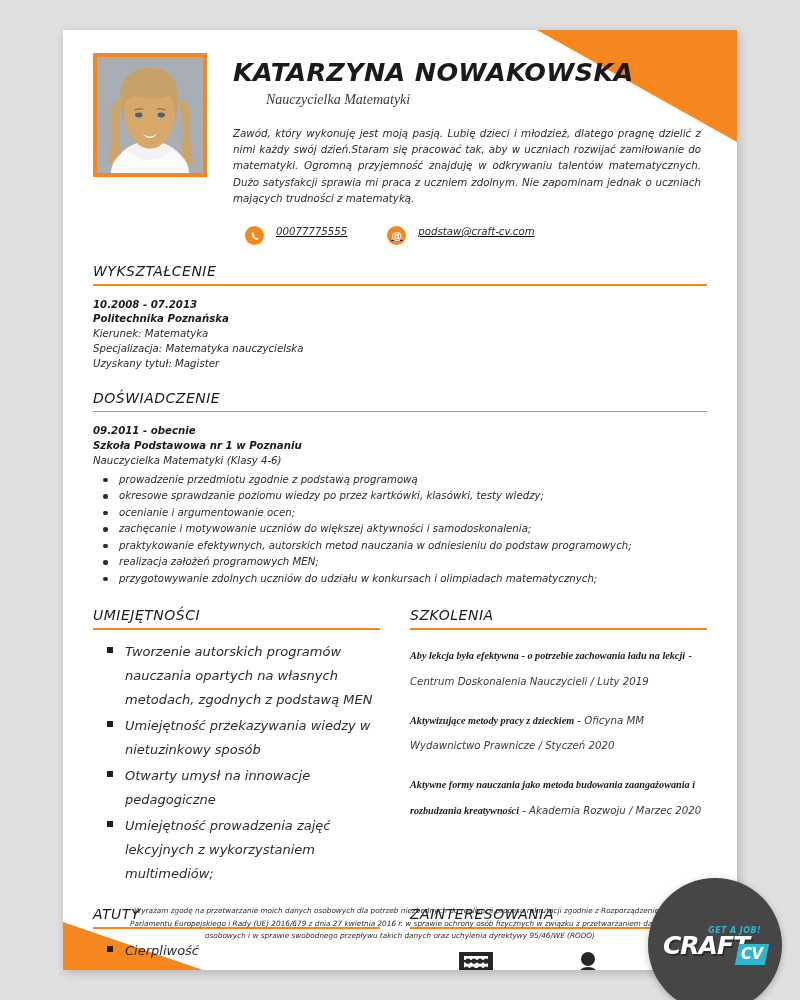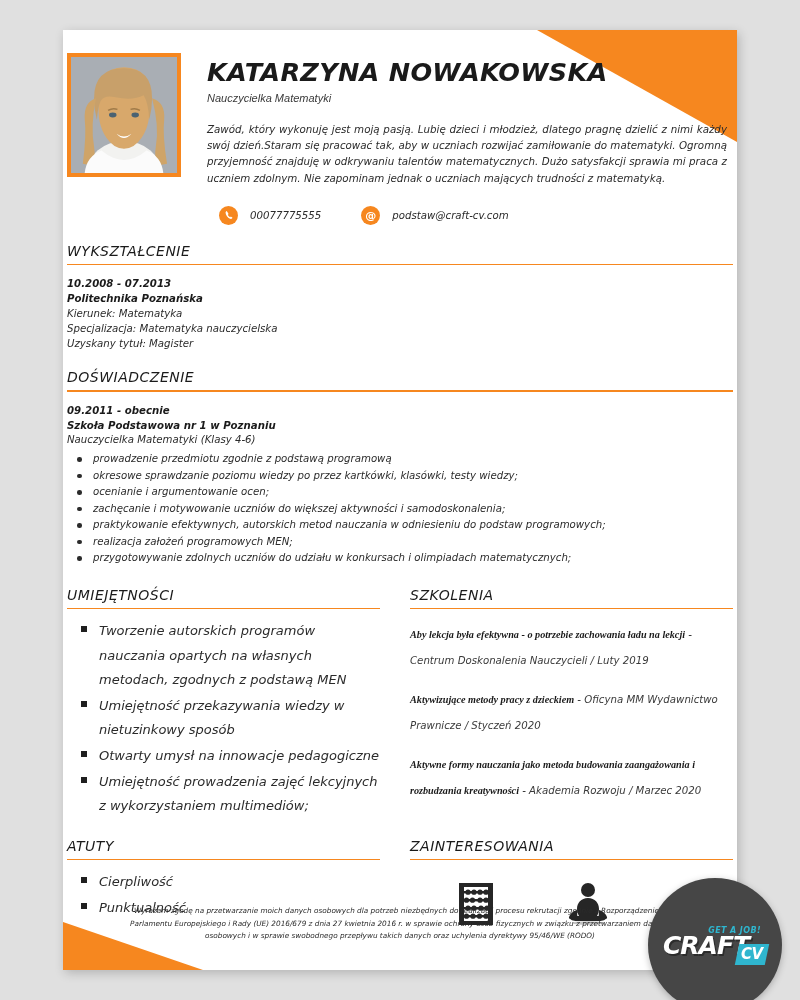--- a/index.html
+++ b/index.html
@@ -29,59 +29,60 @@
     z-index: 1;
   }
   
   .corner-bl {
     position: absolute; left: 0; bottom: 0;
     width: 0; height: 0;
     border-bottom: 48px solid #F6871F;
     border-right: 140px solid transparent;
     z-index: 1;
   }
-  .content { position: relative; z-index: 3; padding: 0 4px; }
+  .content { position: relative; z-index: 3; padding: 0 30px; }
 
   
   .header { display: flex; padding-top: 23px; }
   .photo-frame {
     width: 114px; height: 124px;
     border: 4px solid #F6871F;
     background: #a8adb3;
     flex: 0 0 auto;
     position: relative; overflow: hidden;
   }
   .photo-frame svg { display:block; width:100%; height:100%; }
   .header-text { padding-left: 26px; padding-top: 6px; flex: 1 1 auto; }
   .name {
     font-family: "DejaVu Sans", sans-serif;
     font-style: italic; font-weight: 700;
     font-size: 25.5px; letter-spacing: 0.3px;
     color: #1a1a1a; line-height: 1.05;
   }
   .job-title {
-    font-family: Liberation Sans, sans-serif;
+    font-family: Liberation Serif, serif;
     font-style: italic; font-weight: 400;
-    font-size: 11px; color: #3a3a3a;
+    font-size: 14px; color: #3a3a3a;
     margin-top: 6px;
+    margin-left: 33px;
   }
   .summary {
     font-family: "DejaVu Sans", sans-serif;
     font-style: italic; font-size: 10.3px;
     color: #2b2b2b; line-height: 1.58;
     text-align: justify;
     margin-top: 17px; padding-right: 6px;
   }
 
   
   .contact-row {
     display: flex; align-items: center;
     margin-top: 20px; padding-left: 152px;
   }
-  .contact-item { display: flex; align-items: center; margin-right: 40px; }
+  .contact-item { display: flex; align-items: flex-start; margin-right: 40px; text-decoration: underline; }
   .c-icon {
     width: 19px; height: 19px; border-radius: 50%;
     background: #F6871F; color: #fff;
     display: flex; align-items: center; justify-content: center;
     font-size: 11px; font-weight: 700; flex: 0 0 auto;
     font-family: "DejaVu Sans", sans-serif;
   }
   .c-icon svg { display:block; }
   .c-text {
     font-family: "DejaVu Sans", sans-serif;

